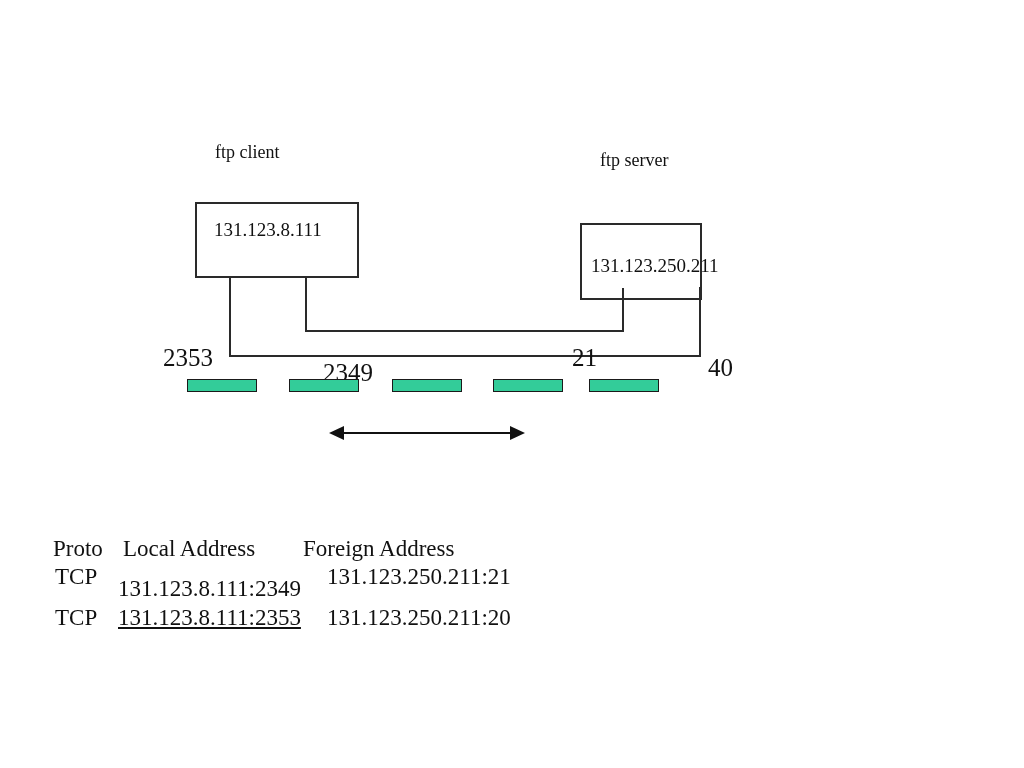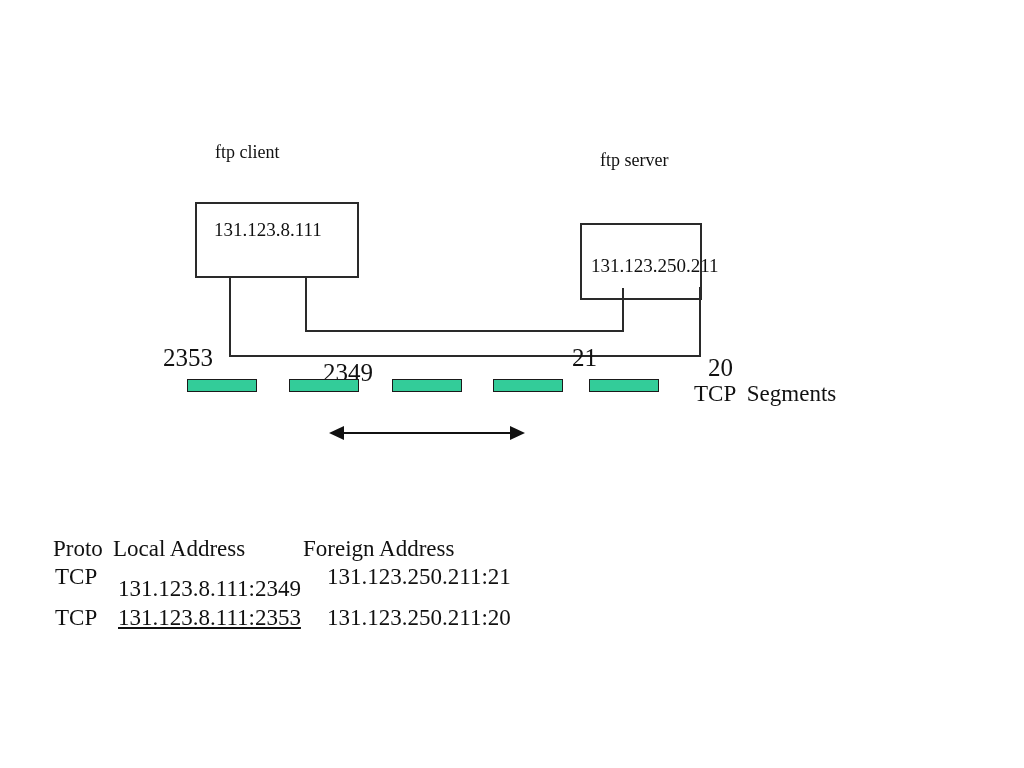--- a/index.html
+++ b/index.html
@@ -85,38 +85,37 @@
   <div class="abs line vline" style="left:229px; top:278px; height:78px;"></div>
   <div class="abs line vline" style="left:305px; top:278px; height:53px;"></div>
   <div class="abs line vline" style="left:622px; top:288px; height:43px;"></div>
   <div class="abs line vline" style="left:699px; top:287px; height:69px;"></div>
   <div class="abs line hline" style="left:305px; top:330px; width:319px;"></div>
   <div class="abs line hline" style="left:229px; top:355px; width:472px;"></div>
 
   <div class="abs port-label" style="left:163px; top:297px;">2353</div>
   <div class="abs port-label" style="left:323px; top:312px;">2349</div>
   <div class="abs port-label" style="left:572px; top:297px;text-align:right;">21</div>
-  <div class="abs port-label" style="left:708px; top:307px;">20</div>
+  <div class="abs port-label" style="left:708px; top:307px;">40</div>
 
   <div class="tcp-segment" style="left:187px;"></div>
   <div class="tcp-segment" style="left:289px;"></div>
   <div class="tcp-segment" style="left:392px;"></div>
   <div class="tcp-segment" style="left:493px;"></div>
   <div class="tcp-segment" style="left:589px;"></div>
-  <div class="abs segments-label" style="left:694px; top:381px;">TCP  Segments</div>
 
   <svg class="abs" style="left:327px; top:420px;" width="200" height="26">
     <line x1="14" y1="13" x2="186" y2="13" stroke="#111111" stroke-width="2"></line>
     <polygon points="2,13 17,6 17,20" fill="#111111"></polygon>
     <polygon points="198,13 183,6 183,20" fill="#111111"></polygon>
   </svg>
 
   <div>
     <div class="abs net-text" style="left:53px; top:537px;">Proto</div>
-    <div class="abs net-text" style="left:113px; top:537px;">Local Address</div>
+    <div class="abs net-text" style="left:123px; top:537px;">Local Address</div>
     <div class="abs net-text" style="left:303px; top:537px;">Foreign Address</div>
 
     <div>
       <div class="abs net-text" style="left:55px; top:565px;">TCP</div>
       <div class="abs net-text" style="left:118px; top:577px;">131.123.8.111:2349</div>
       <div class="abs net-text" style="left:327px; top:565px;text-align:right;">131.123.250.211:21</div>
     </div>
 
     <div>
       <div class="abs net-text" style="left:55px; top:606px;">TCP</div>

